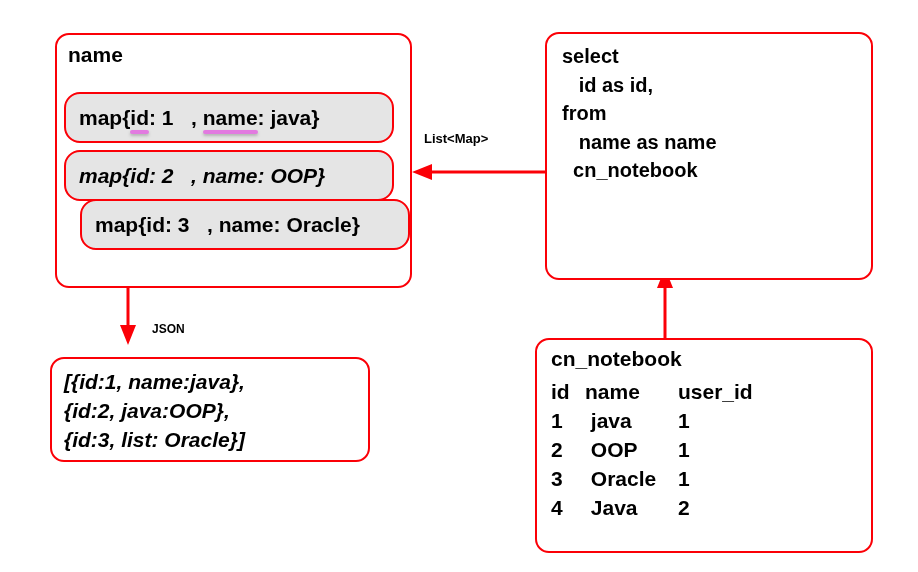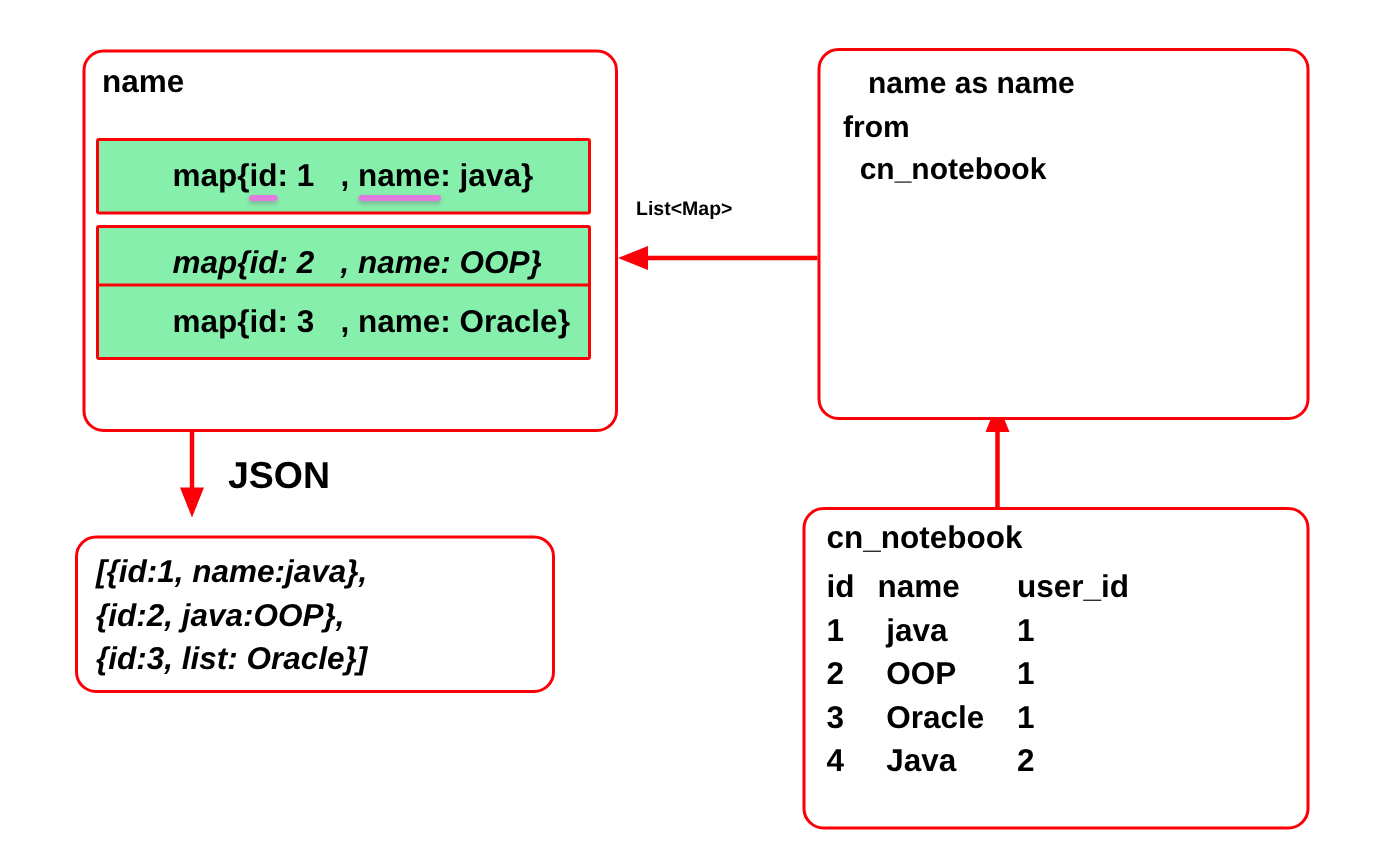--- a/index.html
+++ b/index.html
@@ -21,26 +21,25 @@
   .rbox {
     position: absolute;
     border: 2px solid #fb0007;
     border-radius: 14px;
     background: #ffffff;
     box-sizing: border-box;
   }
   .rbox-inner {
     position: absolute;
     border: 2px solid #fb0007;
-    border-radius: 2px;
-    background: #86efac;
+    border-radius: 16px;
+    background: #e5e5e5;
     box-sizing: border-box;
     display: flex;
     align-items: center;
-    padding-left: 36px;
   }
 
   
   .txt {
     position: absolute;
     color: #000000;
     font-weight: bold;
     white-space: pre;
     line-height: 1.0;
   }
@@ -52,21 +51,21 @@
     font-size: 21px;
   }
 
   .map-row {
     left: 7px;
     width: 330px;
     height: 51px;
   }
   #map-row-0 { top: 57px; }
   #map-row-1 { top: 115px; font-style: italic; }
-  #map-row-2 { top: 154px; }
+  #map-row-2 { top: 164px; margin-left: 16px; }
 
   .map-text {
     position: relative;
     margin-left: 13px;
     font-size: 21px;
     font-weight: bold;
     color: #000;
     white-space: pre;
   }
 
@@ -116,21 +115,21 @@
   #json-box { left: 50px; top: 357px; width: 320px; height: 105px; }
   #json-text {
     left: 64px; top: 367px;
     font-size: 21px;
     line-height: 29px;
     font-style: italic;
   }
 
   
   #listmap-label { left: 424px; top: 132px; font-size: 13px; }
-  #json-label    { left: 152px; top: 305px; font-size: 25px; }
+  #json-label    { left: 152px; top: 323px; font-size: 12px; }
 
   
   #arrows {
     position: absolute;
     left: 0; top: 0;
     width: 918px; height: 572px;
     pointer-events: none;
   }
 </style>
 </head>
@@ -167,21 +166,21 @@
     </div>
 
     <div class="rbox-inner map-row" id="map-row-2">
       <span class="map-text">map{id: 3   , name: Oracle}</span>
     </div>
 
   </div>
   <div class="txt" id="list-label">name</div>
 
   <div class="rbox" id="sql-box"></div>
-  <div class="txt" id="sql-text"><div>   name as name</div><div>from</div><div>  cn_notebook</div></div>
+  <div class="txt" id="sql-text"><div>select</div><div>   id as id,</div><div>from</div><div>   name as name</div><div>  cn_notebook</div></div>
 
   <div class="rbox" id="table-box"></div>
   <div class="txt" id="table-title">cn_notebook</div>
   <table id="table-grid">
       <tbody>
         <tr>
           <td class="c-id">id</td>
           <td class="c-name">name</td>
           <td class="c-user">user_id</td>
         </tr>

